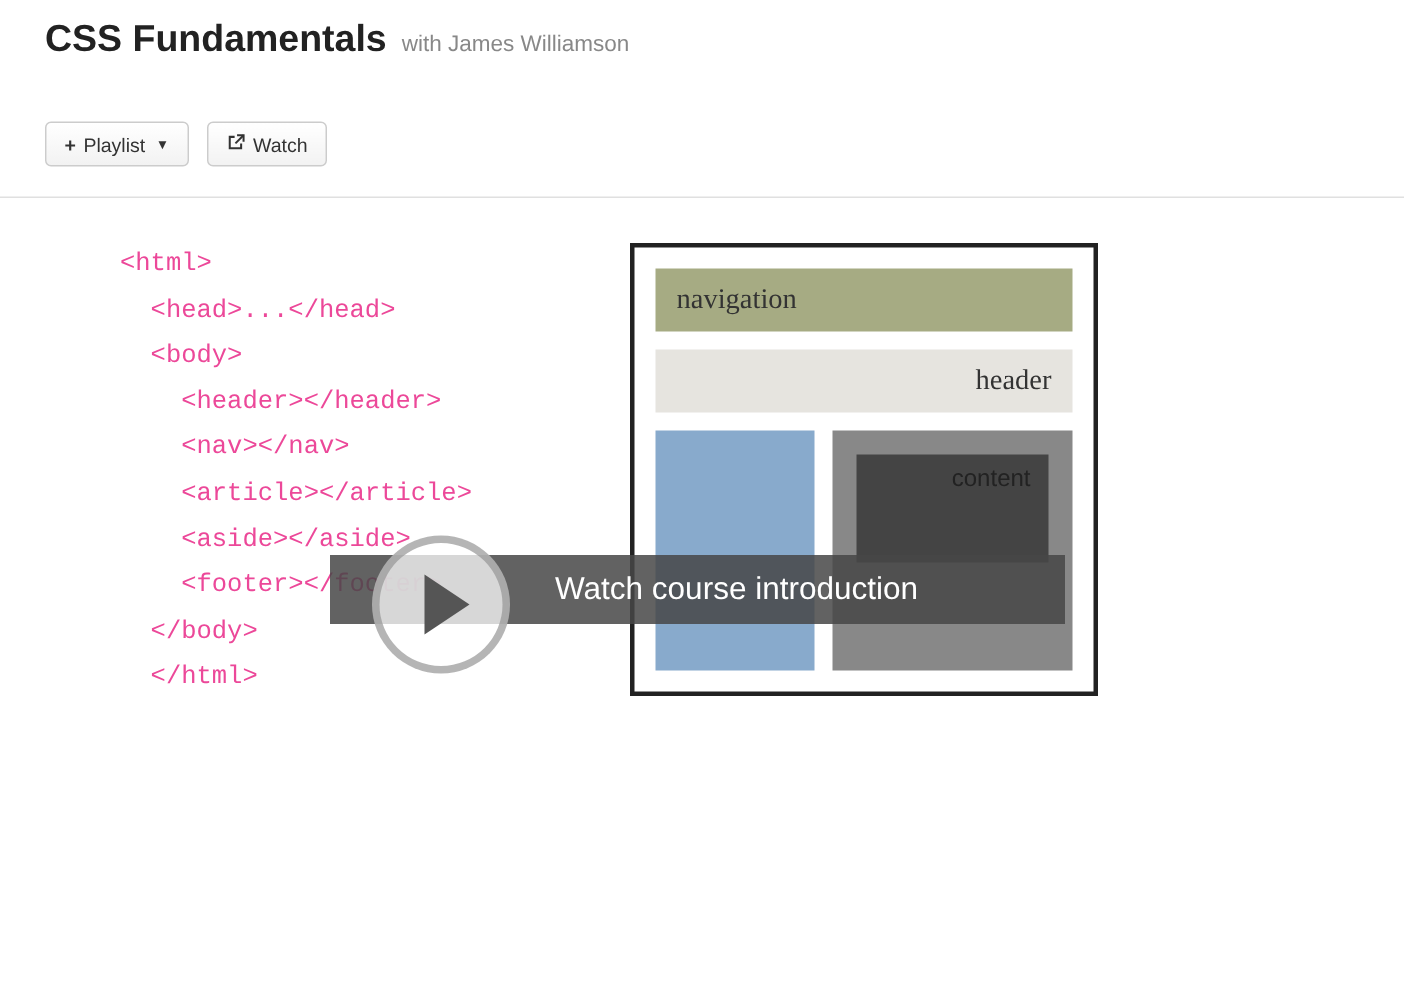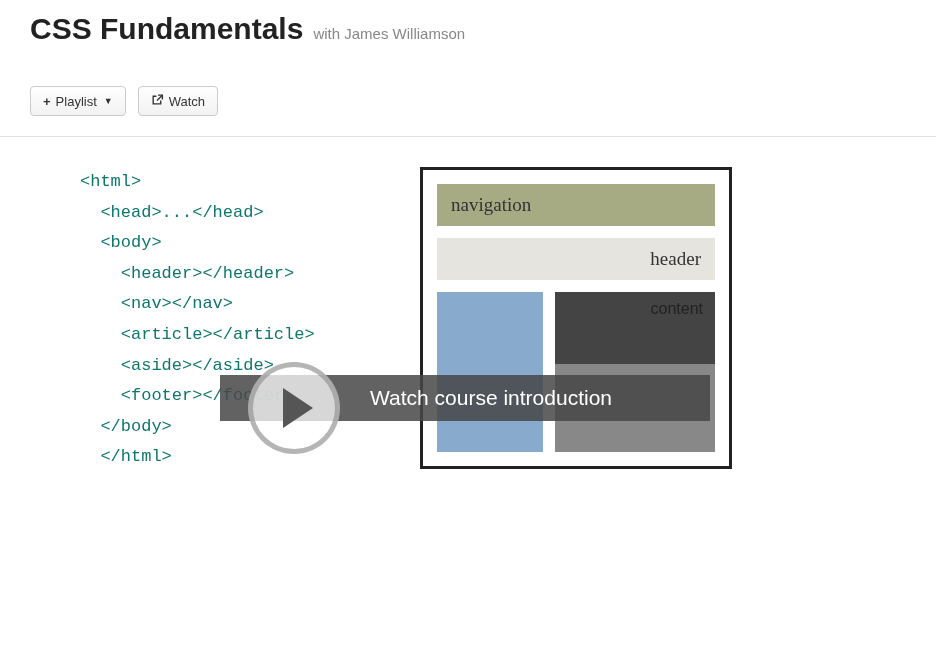--- a/index.html
+++ b/index.html
@@ -17,21 +17,21 @@
     .header-section {
       padding: 12px 30px 20px 30px;
       border-bottom: 1px solid #e0e0e0;
     }
     .title-row {
       display: flex;
       align-items: baseline;
       gap: 10px;
     }
     .course-title {
-      font-size: 30px;
+      font-size: 25px;
       font-weight: bold;
       color: #222;
     }
     .course-author {
       font-size: 15px;
       color: #888;
       font-weight: normal;
     }
     .button-row {
       margin-top: 40px;
@@ -70,21 +70,21 @@
     }
     .slide-body {
       display: flex;
       gap: 40px;
       align-items: flex-start;
     }
     .code-block {
       font-family: "Courier New", Courier, monospace;
       font-size: 17px;
       line-height: 1.8;
-      color: #0f766e;
+      color: #ec4899;
       white-space: pre;
       flex-shrink: 0;
       width: 300px;
     }
     .layout-diagram {
       border: 3px solid #222;
       padding: 14px;
       width: 312px;
       display: flex;
       flex-direction: column;
@@ -115,21 +115,21 @@
     .region-article {
       background: #888;
       width: 60%;
       text-align: right;
       color: #222;
       position: relative;
     }
     .region-article-inner {
       background: #444;
       height: 45%;
-      margin: 0;
+      margin: 16px;
       padding: 8px 12px;
       color: #222;
       text-align: right;
     }
     .region-footer {
       background: #f0b42c;
     }
     .overlay {
       position: absolute;
       left: 220px;

